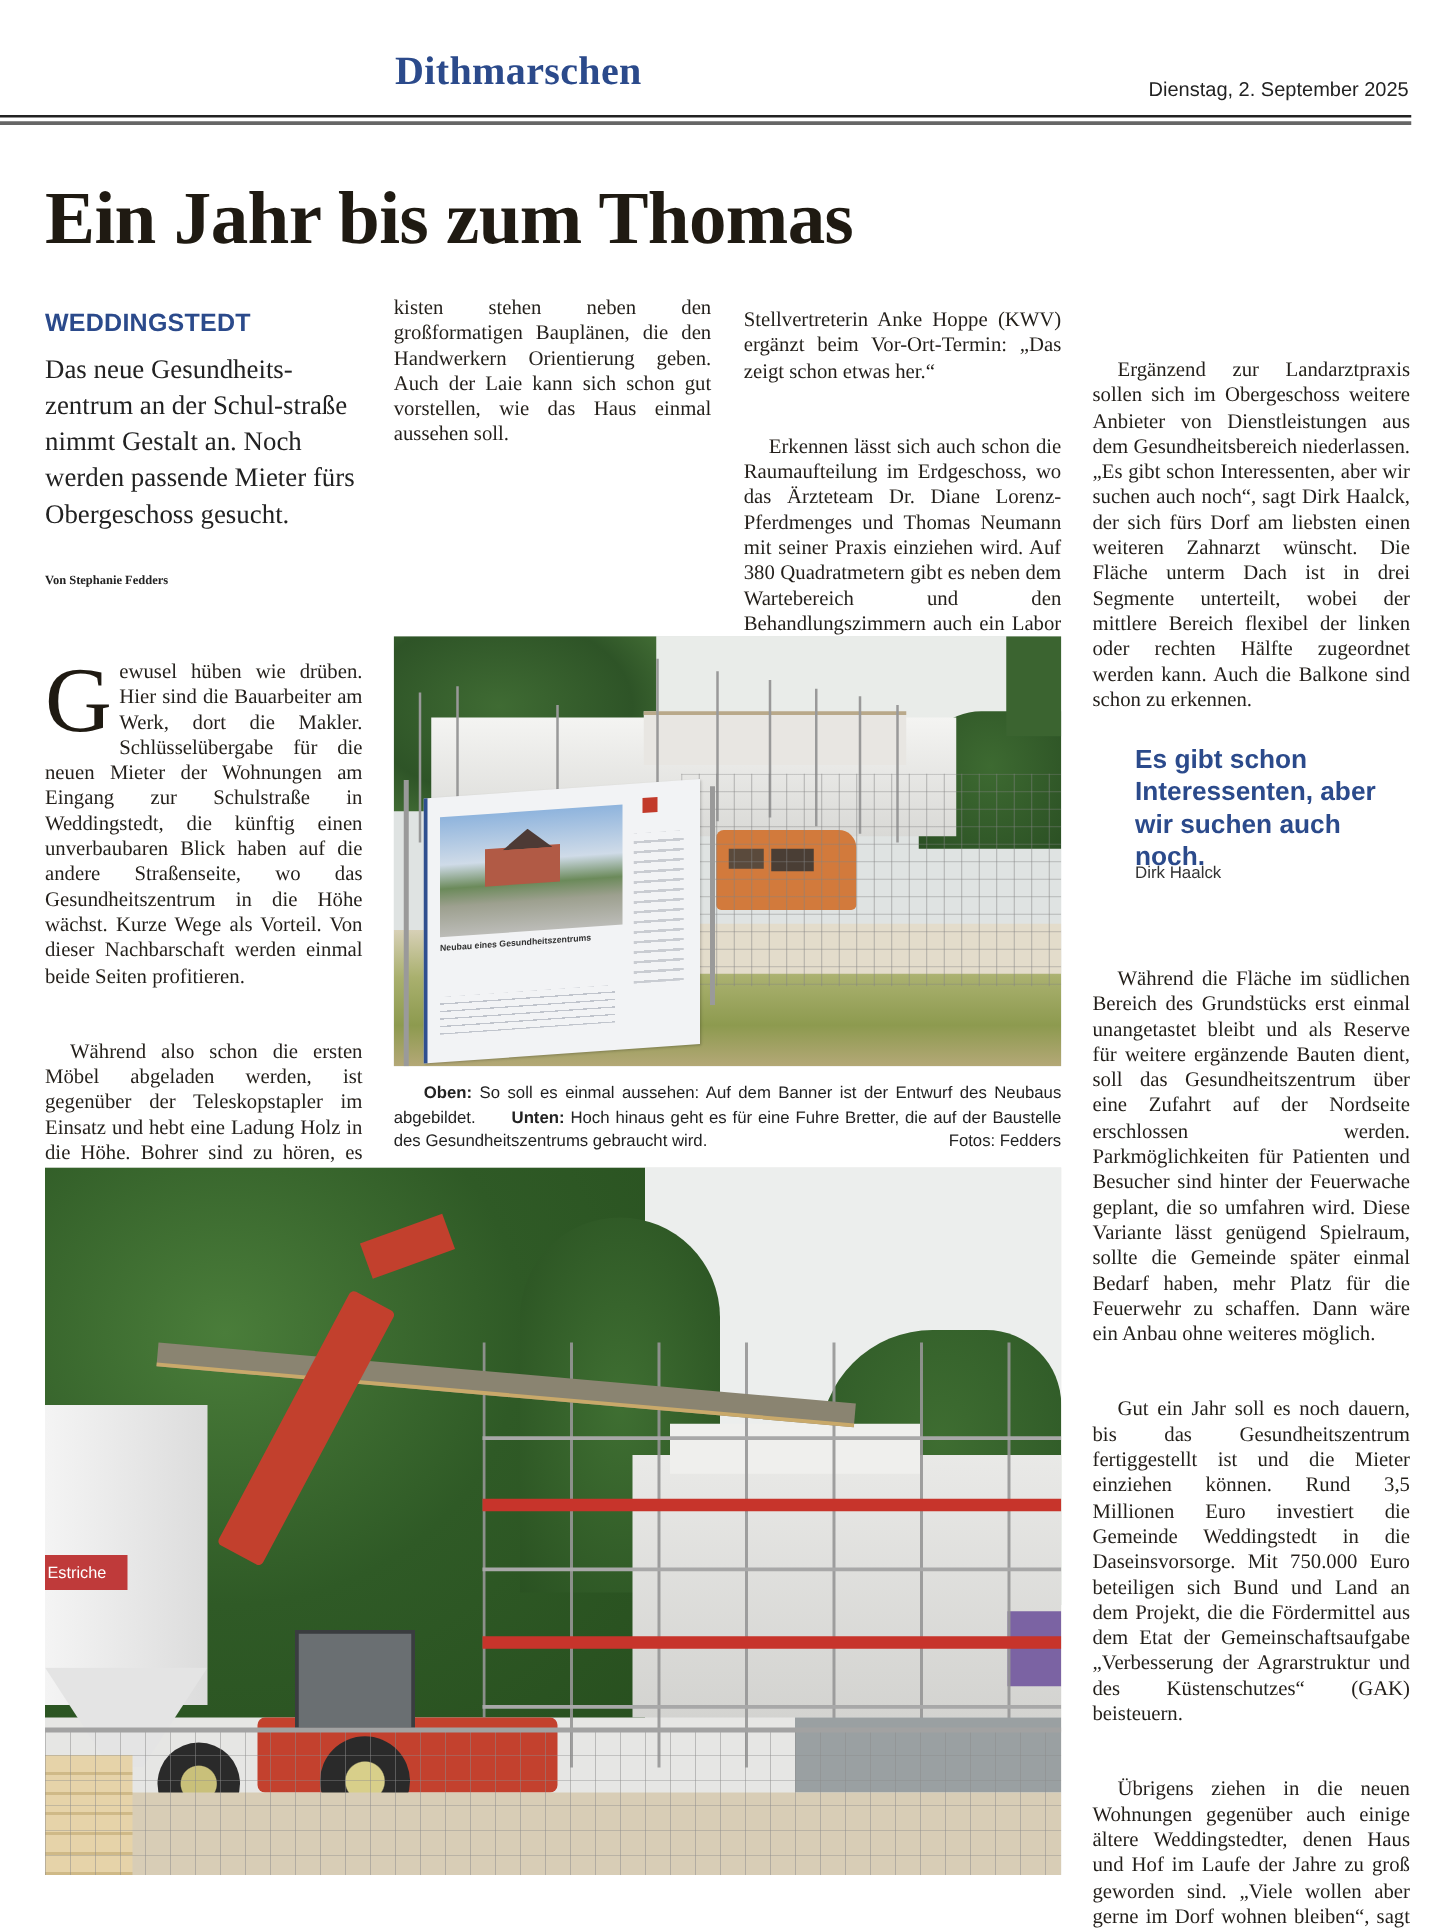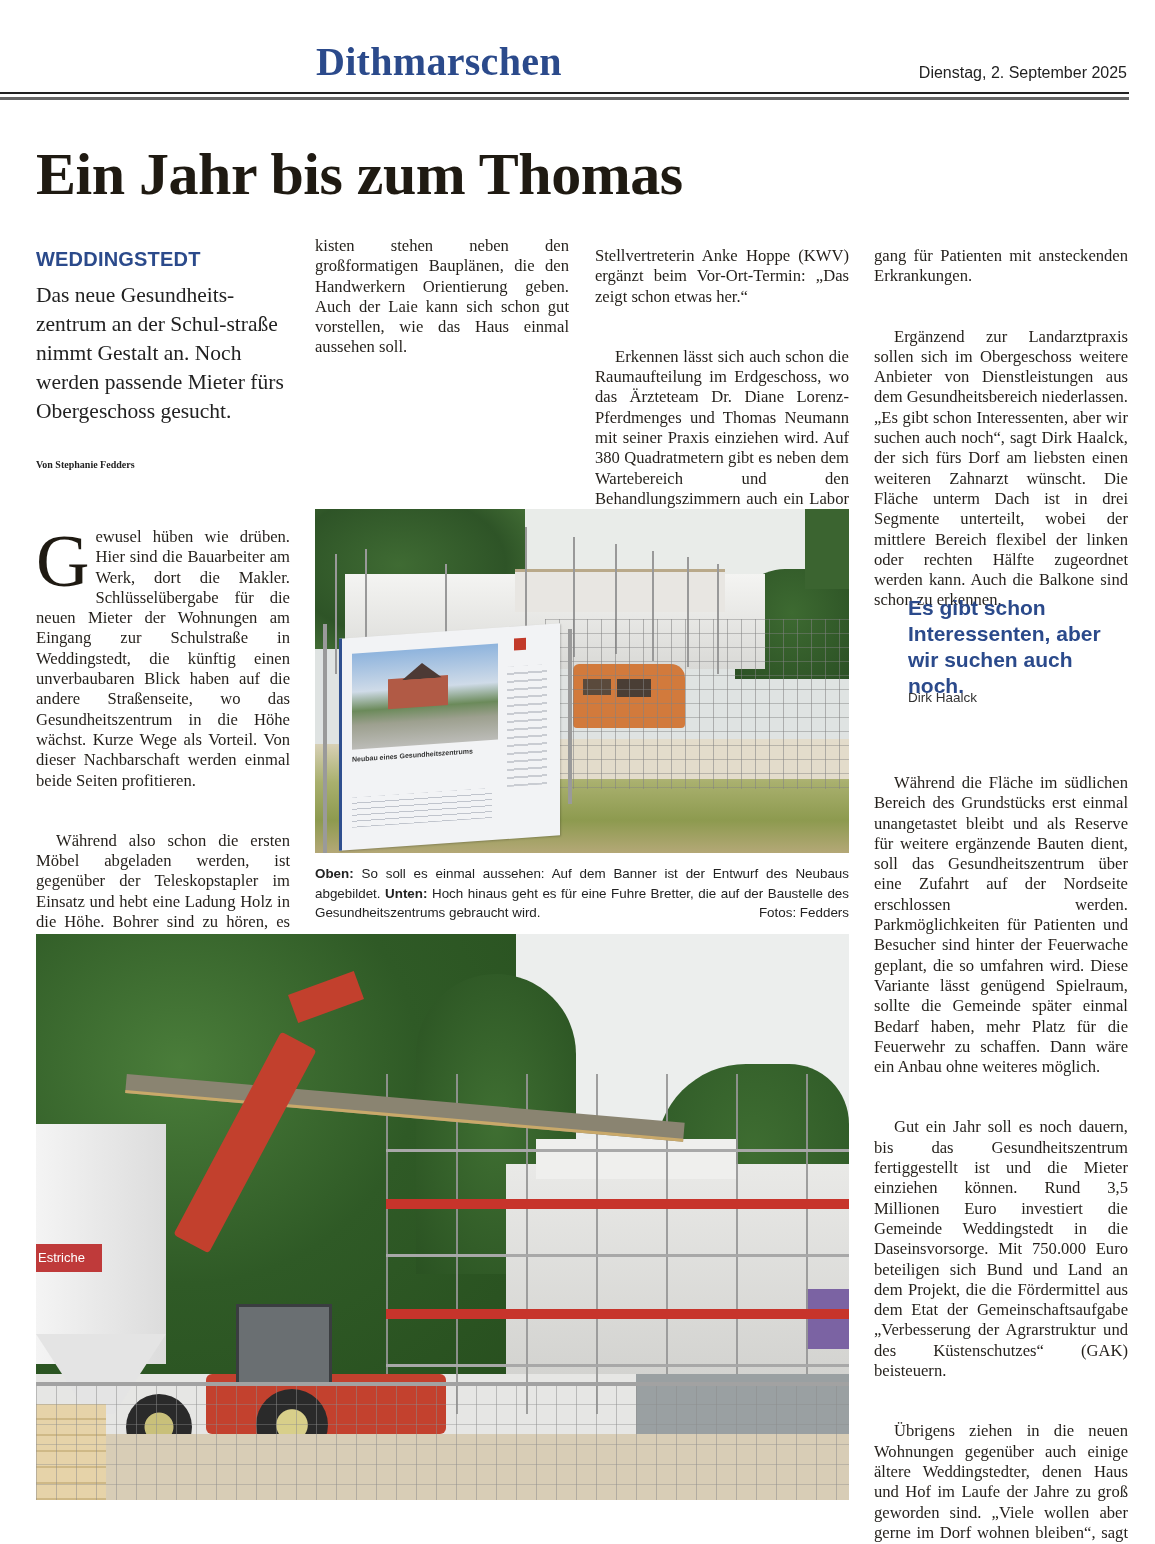--- a/index.html
+++ b/index.html
@@ -1,18 +1,18 @@
 <!DOCTYPE html>
 <html><head>
 <meta charset="utf-8">
 <style>
   html, body { margin: 0; padding: 0; background: #ffffff; }
   body { width: 1155px; height: 1544px; position: relative; overflow: hidden; color: #1f1a14; }
 
-  #section-title { position: absolute; left: 316px; top: 38px; font-size: 40px; color: #2b4a8b; letter-spacing: 0.3px; font-family: "Liberation Serif", serif; font-weight: bold; }
+  #section-title { position: absolute; left: 316px; top: 38px; font-size: 32px; color: #2b4a8b; letter-spacing: 0.3px; font-family: "Liberation Serif", serif; font-weight: bold; }
   #issue-date { position: absolute; right: 28px; top: 64px; font-size: 16px; color: #222; font-family: "Liberation Sans", sans-serif; }
   #rule-top { position: absolute; left: 0; right: 26px; top: 92px; height: 2px; background: #222; }
   #rule-bottom { position: absolute; left: 0; right: 26px; top: 97px; height: 3px; background: #666; }
 
   #headline { position: absolute; left: 36px; top: 140px; font-size: 60px; font-weight: bold; font-family: "Liberation Serif", serif; color: #1f1a12; margin: 0; letter-spacing: -0.5px; }
 
   .col { position: absolute; font-family: "Liberation Serif", serif; font-size: 16.6px; line-height: 20.3px; text-align: justify; hyphens: manual; color: #231f1a; }
   .col p { margin: 0; }
   .col p.indent { text-indent: 20px; margin-top: 40px; }
 
@@ -25,21 +25,21 @@
   #col3 { left: 595px; top: 246px; width: 254px; }
   #col4 { left: 874px; top: 246px; width: 254px; }
   #col4b { left: 874px; top: 733px; width: 254px; }
 
   .dropcap { float: left; font-size: 74px; line-height: 60px; margin: 4px 6px 0 0; font-family: "Liberation Serif", serif; color: #1f1a12; }
 
   #pullquote { position: absolute; left: 908px; top: 595px; width: 210px; font-family: "Liberation Sans", sans-serif; font-weight: bold; font-size: 21px; line-height: 26px; color: #2b4a8b; }
   #pullquote-author { position: absolute; left: 908px; top: 690px; font-family: "Liberation Sans", sans-serif; font-size: 13.5px; color: #333; }
 
   #caption { position: absolute; left: 315px; top: 864px; width: 534px; font-family: "Liberation Sans", sans-serif; font-size: 13.4px; line-height: 19.5px; color: #222; text-align: justify; }
-  #caption b { font-weight: bold; }
+  #caption b { font-weight: bold; margin-left: 24px; }
   #caption .credit { float: right; }
 
   
   #photo-top { position: absolute; left: 315px; top: 509px; width: 534px; height: 344px; overflow: hidden; background: #dfe3e2; }
   #photo-bottom { position: absolute; left: 36px; top: 934px; width: 813px; height: 566px; overflow: hidden; background: #e6e6e4; }
   .layer { position: absolute; }
 </style>
 </head>
 <body>
 
@@ -62,21 +62,20 @@
 <div id="col2" class="col">
   <p>kisten stehen neben den großformatigen Bauplänen, die den Handwerkern Orientierung geben. Auch der Laie kann sich schon gut vorstellen, wie das Haus einmal aussehen soll.</p>
 </div>
 
 <div id="col3" class="col">
   <p>Stellvertreterin Anke Hoppe (KWV) ergänzt beim Vor-Ort-Termin: „Das zeigt schon etwas her.“</p>
   <p class="indent">Erkennen lässt sich auch schon die Raumaufteilung im Erdgeschoss, wo das Ärzteteam Dr. Diane Lorenz-Pferdmenges und Thomas Neumann mit seiner Praxis einziehen wird. Auf 380 Quadratmetern gibt es neben dem Wartebereich und den Behandlungszimmern auch ein Labor sowie einen Quarantäne-Ein-</p>
 </div>
 
 <div id="col4" class="col">
-  <p>gang für Patienten mit ansteckenden Erkrankungen.</p>
   <p class="indent">Ergänzend zur Landarztpraxis sollen sich im Obergeschoss weitere Anbieter von Dienstleistungen aus dem Gesundheitsbereich niederlassen. „Es gibt schon Interessenten, aber wir suchen auch noch“, sagt Dirk Haalck, der sich fürs Dorf am liebsten einen weiteren Zahnarzt wünscht. Die Fläche unterm Dach ist in drei Segmente unterteilt, wobei der mittlere Bereich flexibel der linken oder rechten Hälfte zugeordnet werden kann. Auch die Balkone sind schon zu erkennen.</p>
 </div>
 
 <div id="pullquote">Es gibt schon Interessenten, aber wir suchen auch noch.</div>
 <div id="pullquote-author">Dirk Haalck</div>
 
 <div id="col4b" class="col">
   <p class="indent">Während die Fläche im südlichen Bereich des Grundstücks erst einmal unangetastet bleibt und als Reserve für weitere ergänzende Bauten dient, soll das Gesundheitszentrum über eine Zufahrt auf der Nordseite erschlossen werden. Parkmöglichkeiten für Patienten und Besucher sind hinter der Feuerwache geplant, die so umfahren wird. Diese Variante lässt genügend Spielraum, sollte die Gemeinde später einmal Bedarf haben, mehr Platz für die Feuerwehr zu schaffen. Dann wäre ein Anbau ohne weiteres möglich.</p>
   <p class="indent">Gut ein Jahr soll es noch dauern, bis das Gesundheitszentrum fertiggestellt ist und die Mieter einziehen können. Rund 3,5 Millionen Euro investiert die Gemeinde Weddingstedt in die Daseinsvorsorge. Mit 750.000 Euro beteiligen sich Bund und Land an dem Projekt, die die Fördermittel aus dem Etat der Gemeinschaftsaufgabe „Verbesserung der Agrarstruktur und des Küstenschutzes“ (GAK) beisteuern.</p>
   <p class="indent">Übrigens ziehen in die neuen Wohnungen gegenüber auch einige ältere Weddingstedter, denen Haus und Hof im Laufe der Jahre zu groß geworden sind. „Viele wollen aber gerne im Dorf wohnen bleiben“, sagt Anke Hoppe, die sich freut, dass der Wunsch in Erfüllung gegangen ist. Und die Wege zur Hausarztpraxis werden in Zukunft noch kürzer werden.</p>

